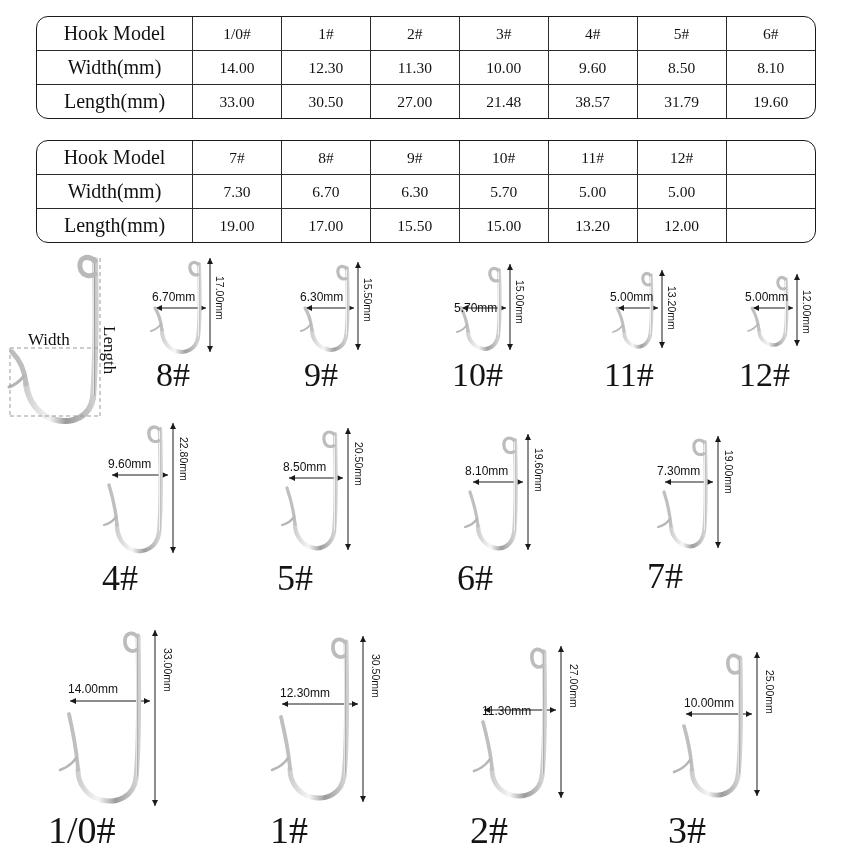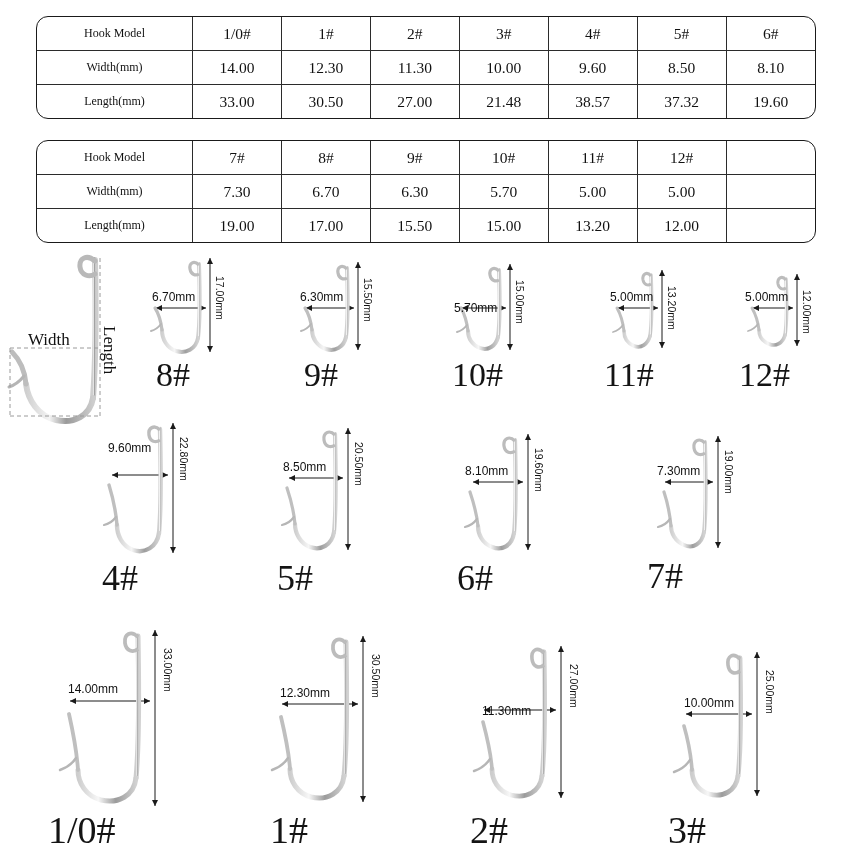--- a/index.html
+++ b/index.html
@@ -36,21 +36,21 @@
   .spec-table td {
     border: 1px solid #2b2b2b;
     text-align: center;
     font-size: 15.5px;
     height: 33px;
     padding: 0;
     font-family: "Liberation Serif", serif;
   }
   .spec-table tr td:first-child {
     border-left: none;
-    font-size: 12px;
+    font-size: 20px;
   }
   .spec-table tr td:last-child { border-right: none; }
   .spec-table tr:first-child td { border-top: none; }
   .spec-table tr:last-child td { border-bottom: none; }
   .spec-table td.empty { border-right: none; }
   .lbl-col { width: 155px; }
 
   
   #diagram-area {
     position: absolute;
@@ -127,21 +127,21 @@
       <td>8.50</td>
       <td>8.10</td>
     </tr>
     <tr>
       <td class="lbl-col">Length(mm)</td>
       <td>33.00</td>
       <td>30.50</td>
       <td>27.00</td>
       <td>21.48</td>
       <td>38.57</td>
-      <td>37.32</td>
+      <td>31.79</td>
       <td>19.60</td>
     </tr>
   </tbody>
     </table>
 </div>
 
 <div class="spec-table" id="table-2">
   <table>
     <tbody>
         <tr>
@@ -362,21 +362,21 @@
       <path d="M68,62 l-6,-3 l0,6 z" fill="#1a1a1a"></path>
       <line x1="73" y1="10" x2="73" y2="140" stroke="#1a1a1a" stroke-width="1"></line>
       <path d="M73,10 l-3,6 l6,0 z" fill="#1a1a1a"></path>
       <path d="M73,140 l-3,-6 l6,0 z" fill="#1a1a1a"></path>
       <path d="M60,16 C61,60 61,98 59,120" stroke="url(#g4)" stroke-width="4.4" fill="none" stroke-linecap="round"></path>
       <path d="M60,17 C54,11 48,15 49,22 C50,29 56,30 60,27" stroke="#bcbcbc" stroke-width="3.4" fill="none"></path>
       <path d="M59,120 C57,134 45,141 33,137 C22,133 17,122 17,112" stroke="url(#g4)" stroke-width="4.4" fill="none" stroke-linecap="round"></path>
       <path d="M17,112 C16,100 13,85 9,72" stroke="#bfbfbf" stroke-width="3.4" fill="none" stroke-linecap="round"></path>
       <path d="M16,104 C13,108 9,111 4,112" stroke="#b6b6b6" stroke-width="2.2" fill="none" stroke-linecap="round"></path>
     </svg>
-    <span class="dim-width-label" style="left:8px; top:28px;">9.60mm</span>
+    <span class="dim-width-label" style="left:8px; top:44px;">9.60mm</span>
     <span class="dim-length-label" style="left:90px; top:24px;">22.80mm</span>
     <span class="hook-label" style="left:2px; top:144px; font-size:36px;">4#</span>
   </div>
 
   <div class="hook-cell" style="left:275px; top:172px; width:130px; height:190px;">
     <svg width="130" height="170">
       <defs>
         <linearGradient id="g5" x1="0" y1="0" x2="1" y2="0">
           <stop offset="0%" stop-color="#cfcfcf"></stop>
             <stop offset="35%" stop-color="#f6f6f6"></stop>

